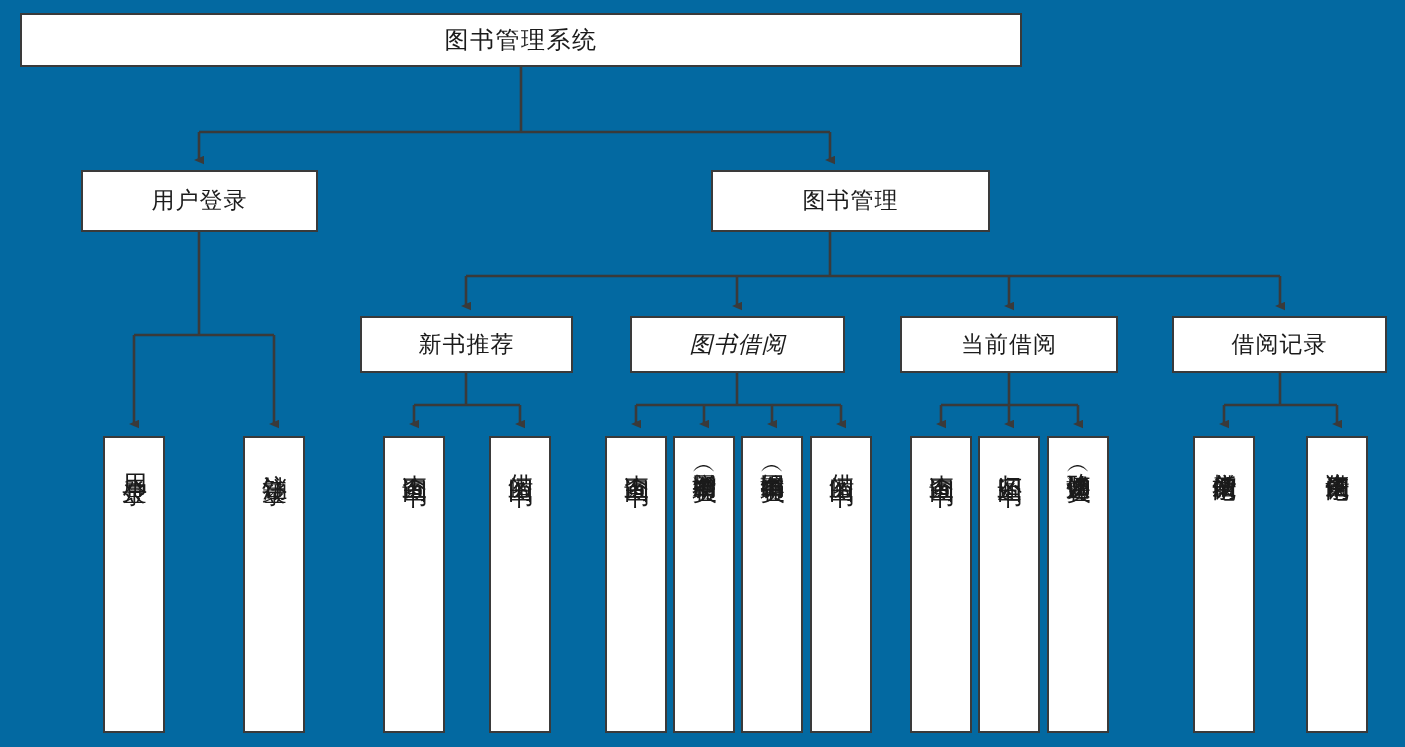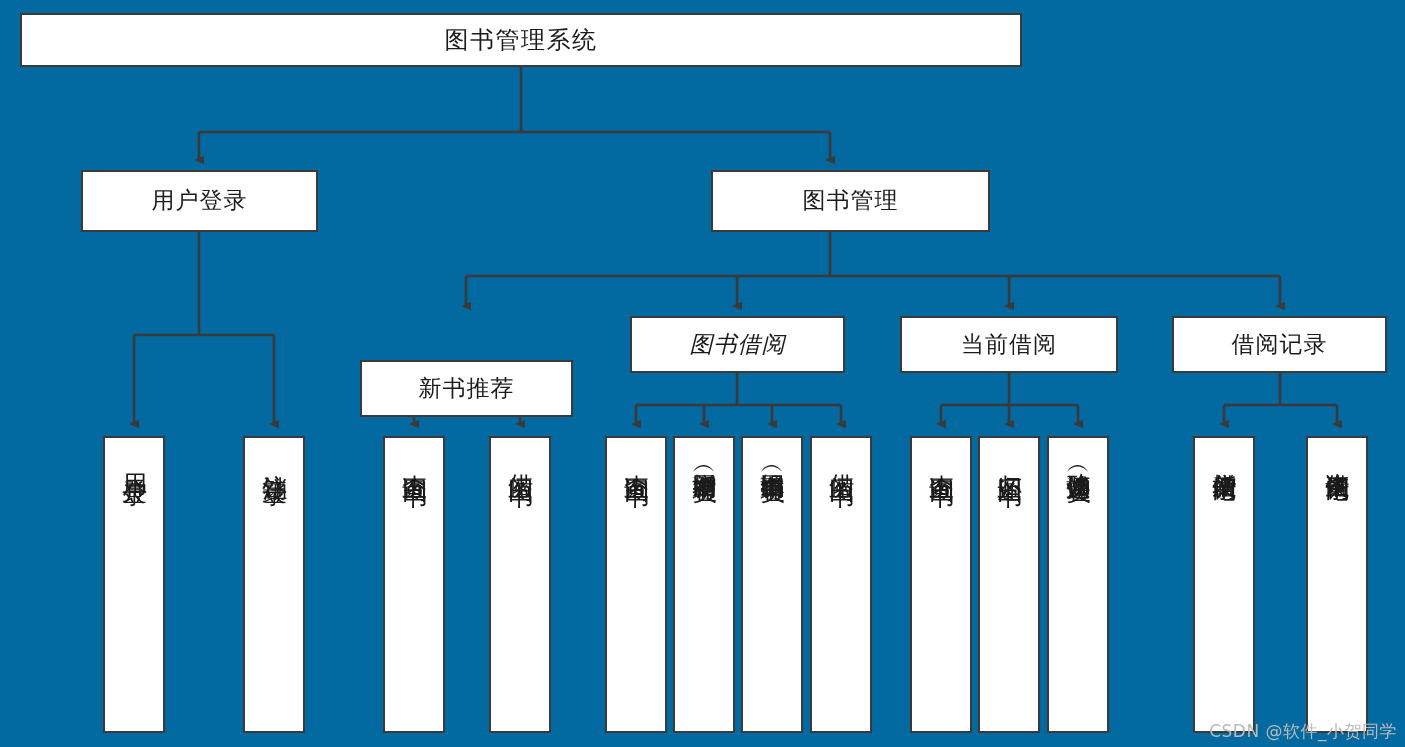--- a/index.html
+++ b/index.html
@@ -144,21 +144,21 @@
   </div>
 
   <div class="node horiz" style="left:81px; top:170px; width:237px; height:62px;">
     <span class="label">用户登录</span>
   </div>
 
   <div class="node horiz" style="left:711px; top:170px; width:279px; height:62px;">
     <span class="label">图书管理</span>
   </div>
 
-  <div class="node horiz" style="left:360px; top:316px; width:213px; height:57px;margin-top:44px;">
+  <div class="node horiz" style="left:360px; top:316px; width:213px; height:57px;">
     <span class="label">新书推荐</span>
   </div>
 
   <div class="node horiz" style="left:630px; top:316px; width:215px; height:57px;font-style:italic;">
     <span class="label">图书借阅</span>
   </div>
 
   <div class="node horiz" style="left:1172px; top:316px; width:215px; height:57px;">
     <span class="label">借阅记录</span>
   </div>
@@ -212,15 +212,14 @@
   </div>
 
   <div class="node vert tall" style="left:1193px; top:436px; width:62px; height:297px;">
     <span class="label">新增借阅记录</span>
   </div>
 
   <div class="node vert tall" style="left:1306px; top:436px; width:62px; height:297px;">
     <span class="label">查询借阅记录</span>
   </div>
 
-  <div id="watermark">CSDN @软件_小贺同学</div>
 
 </div>
 
 </body></html>

